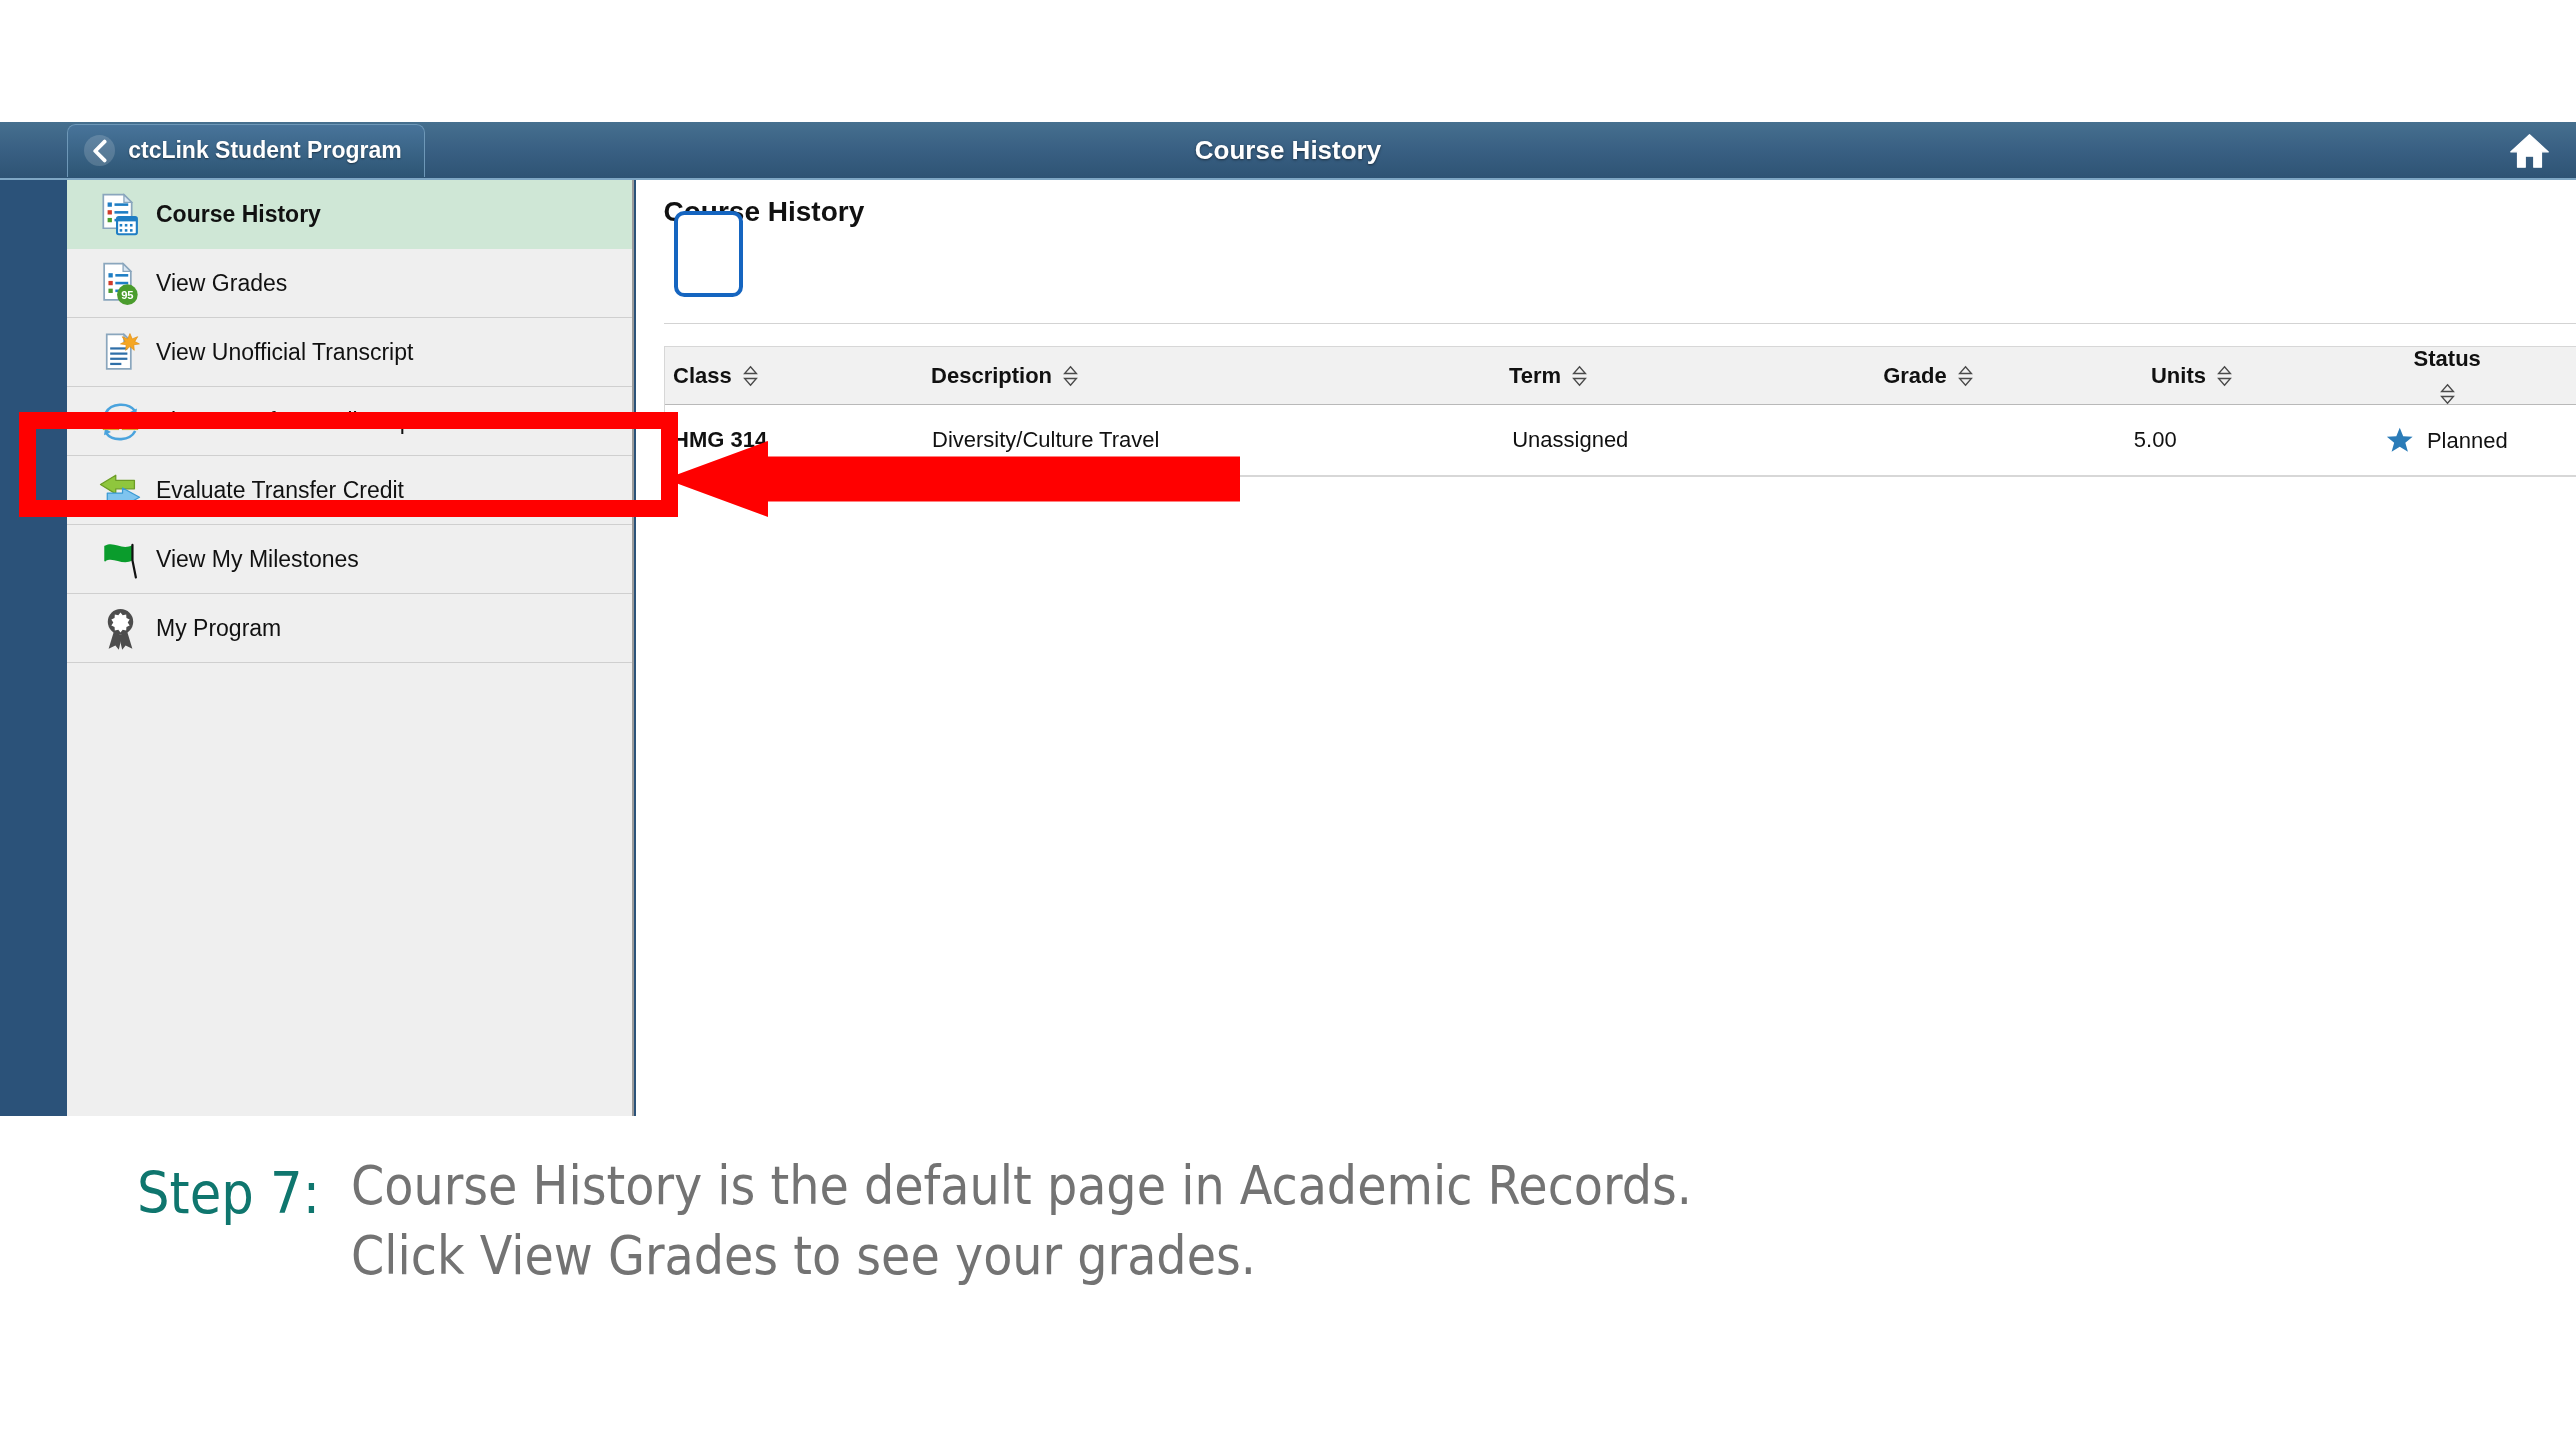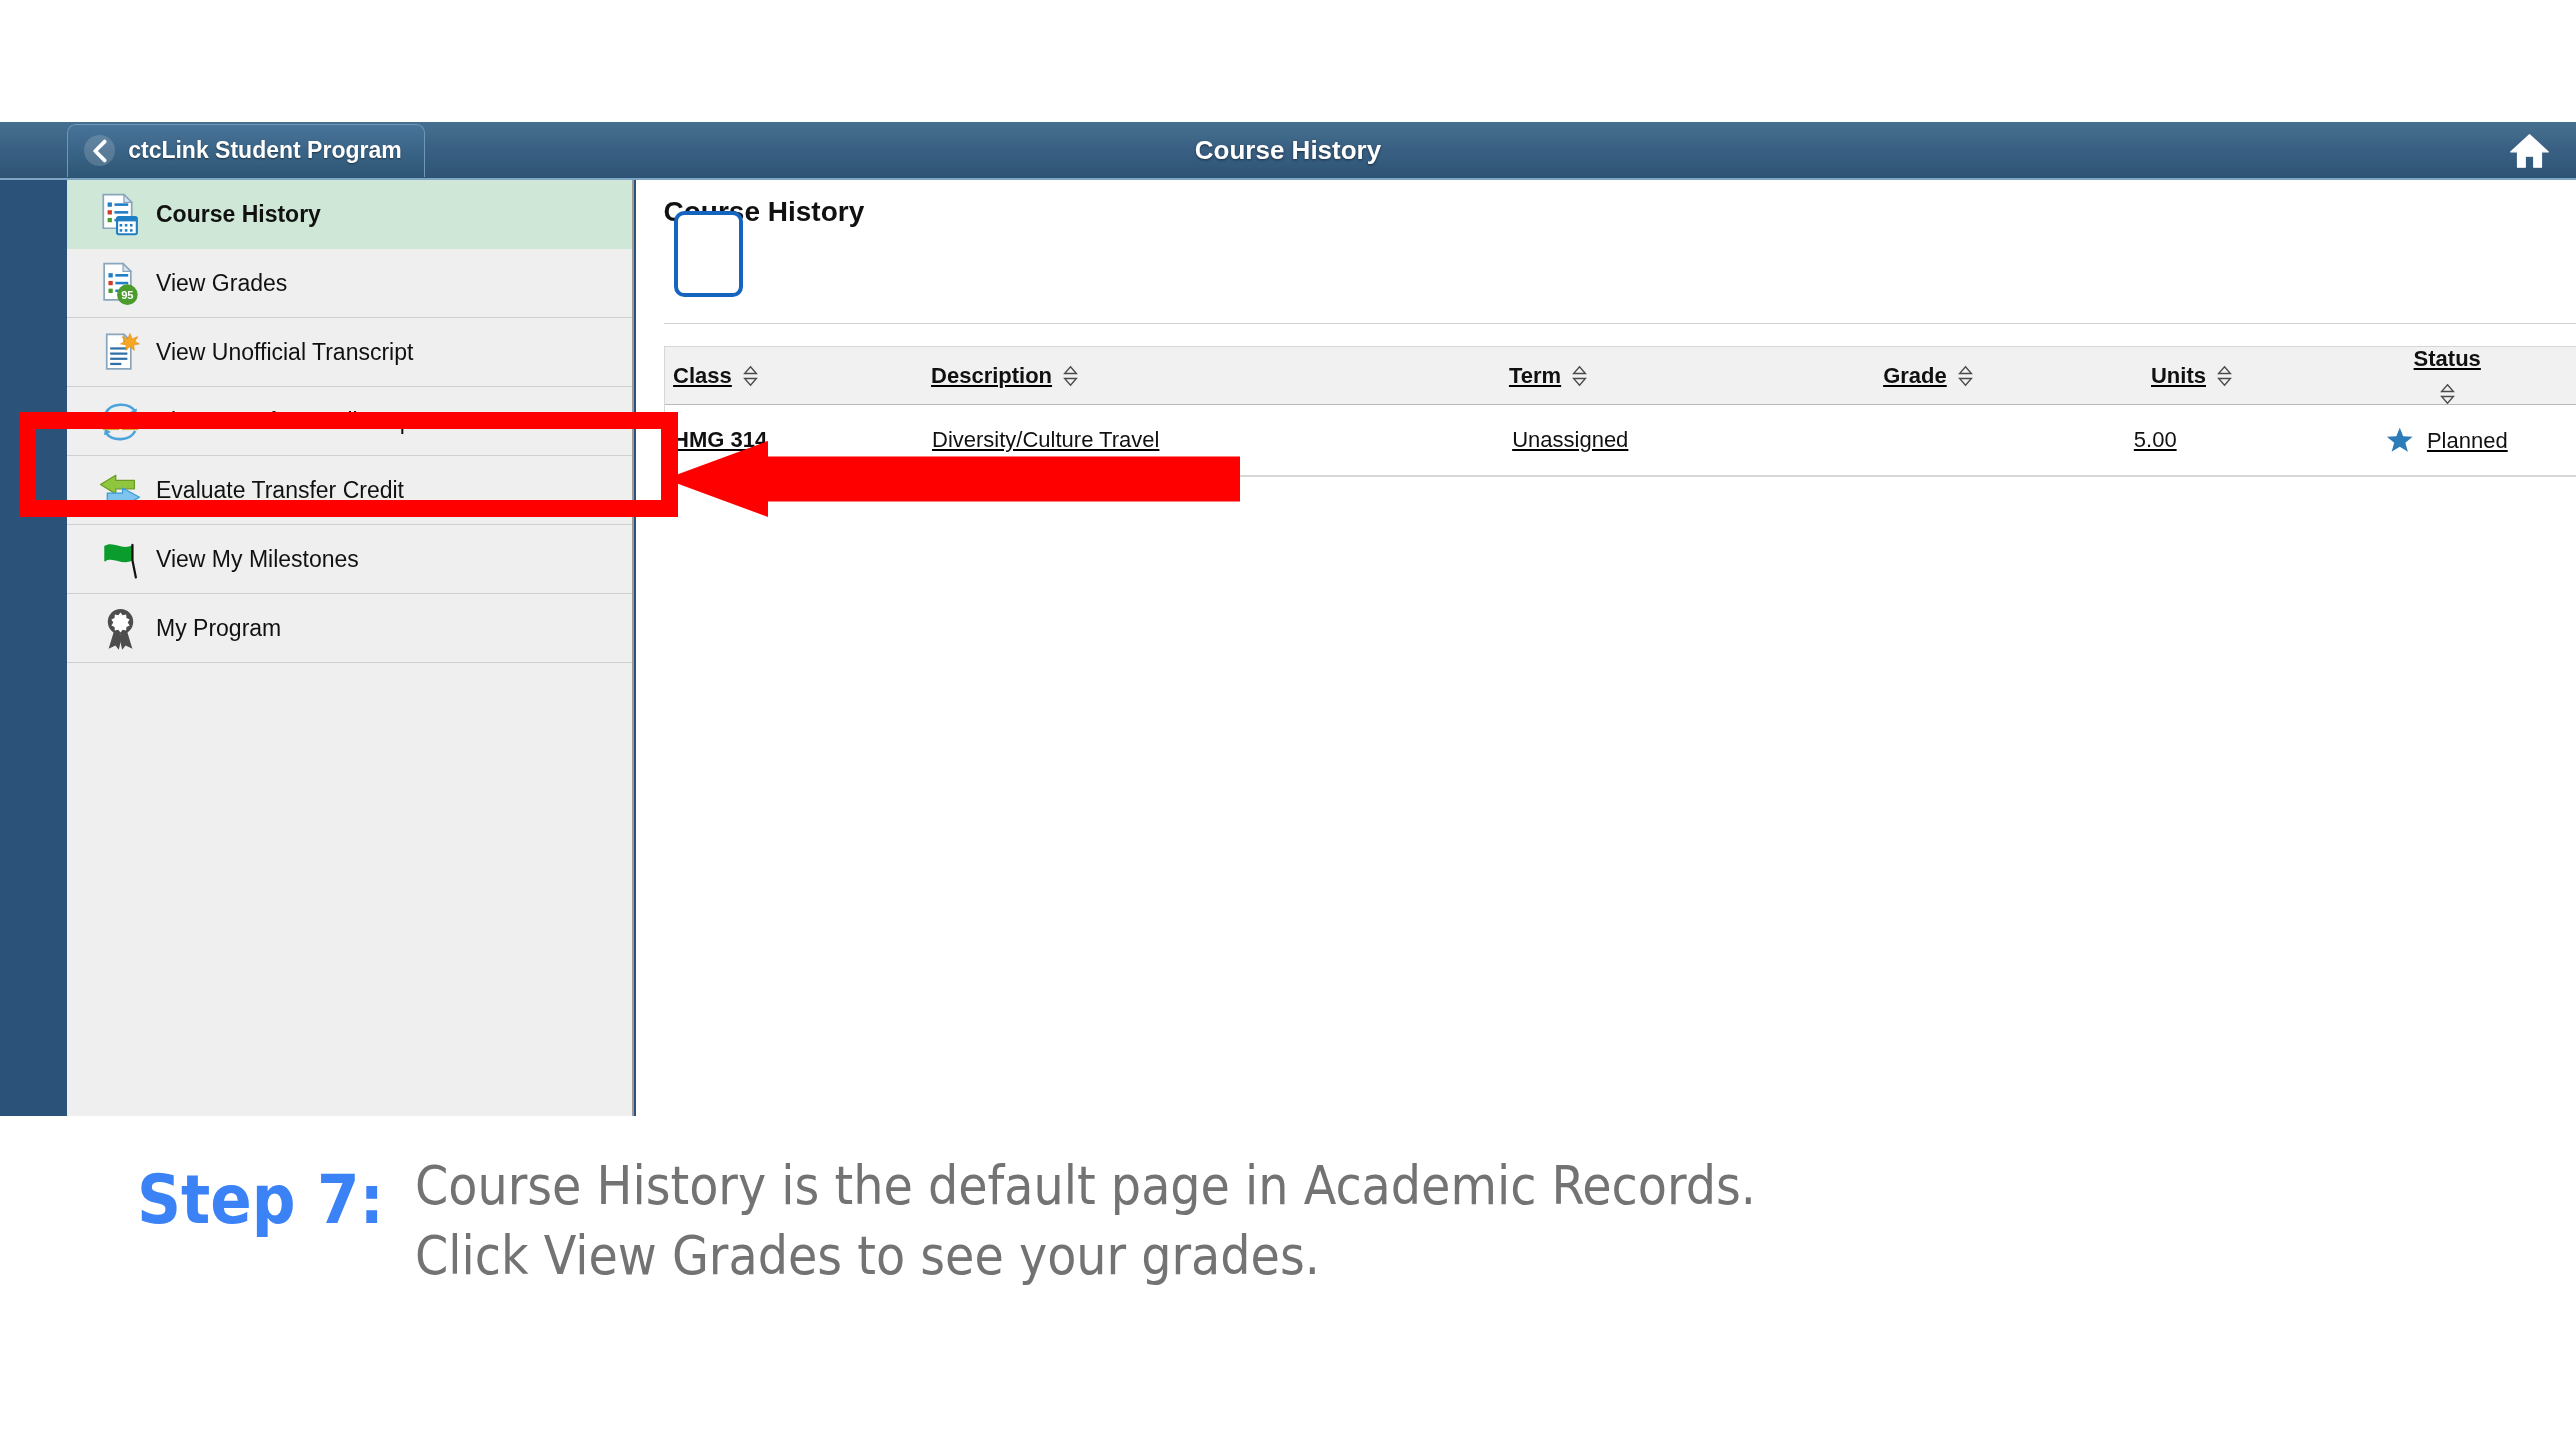--- a/index.html
+++ b/index.html
@@ -187,21 +187,20 @@
 
   
   #course-table {
     position: absolute;
     left: 27.5px;
     top: 166px;
     right: 0;
     border: 0.9px solid #d7d7d7;
     border-right: none;
     background: #ffffff;
-    text-decoration: underline;
   }
   .tbl-head {
     display: flex;
     align-items: center;
     height: 57px;
     background: #f1f1f1;
     border-bottom: 1.7px solid #b9b9b9;
   }
   .tbl-row {
     display: flex;
@@ -266,26 +265,25 @@
     left: 0;
     top: 1151px;
     width: 2576px;
     display: flex;
     align-items: flex-start;
     padding-left: 137px;
     box-sizing: border-box;
   }
   #caption-step {
     font-family: "DejaVu Sans Condensed", "Liberation Sans", sans-serif;
-    font-size: 68px;
-    color: #3b82f6;
+    font-size: 57px;
+    color: #0f766e;
     white-space: nowrap;
     line-height: 1.18;
     padding-top: 8.6px;
-    font-weight: bold;
   }
   #caption-body {
     margin-left: 31px;
     font-family: "DejaVu Sans Condensed", "Liberation Sans", sans-serif;
     font-size: 53px;
     color: #737373;
     line-height: 1.32;
     max-width: 1803px;
   }
   #caption-body .ln { display: block; white-space: nowrap; }

